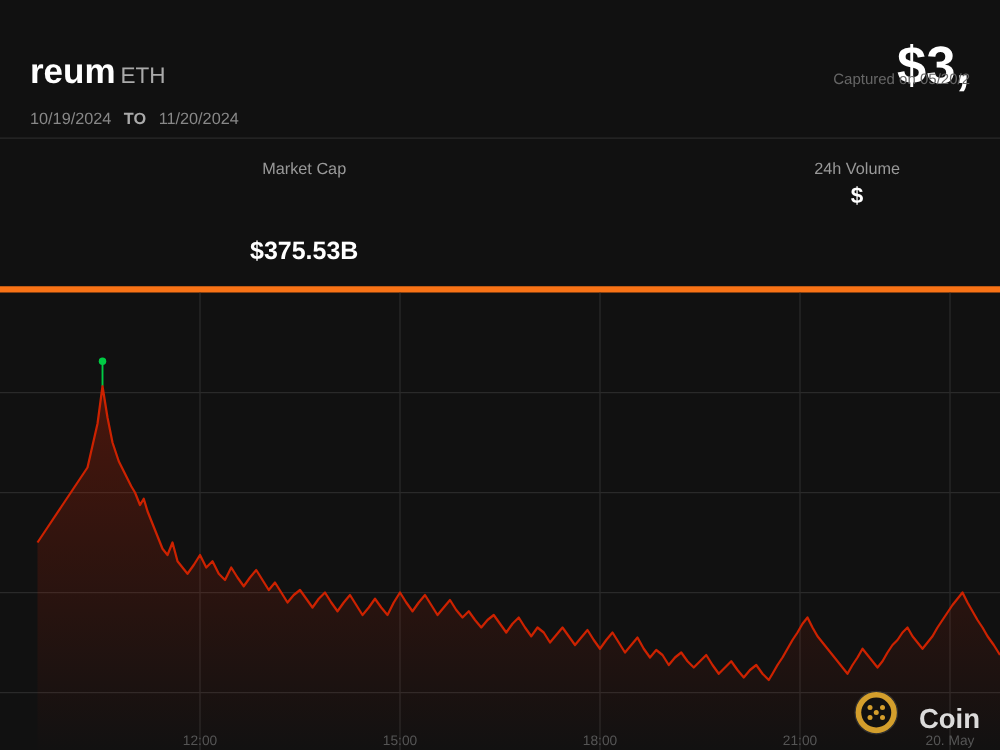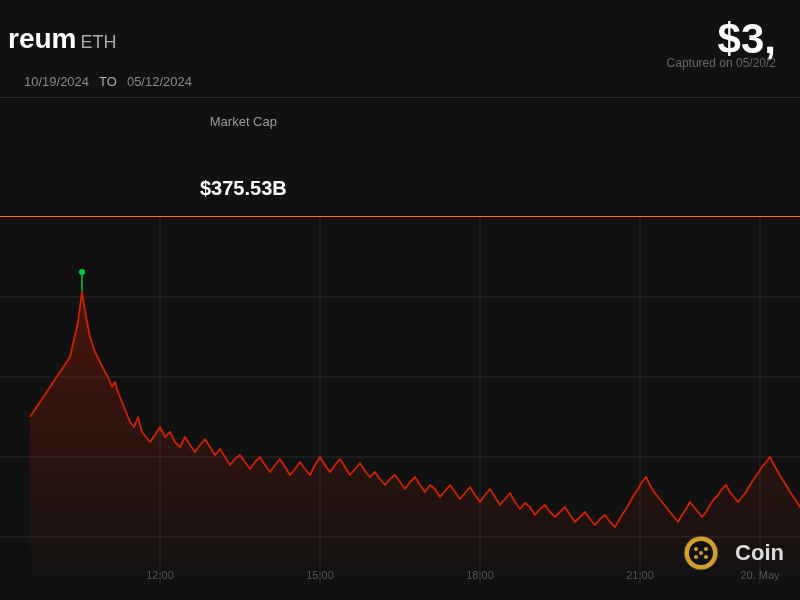--- a/index.html
+++ b/index.html
@@ -9,23 +9,24 @@
       background: #111111;
       color: #ffffff;
       font-family: -apple-system, BlinkMacSystemFont, 'Segoe UI', sans-serif;
       overflow: hidden;
       position: relative;
     }
 
     .header {
       display: flex;
       justify-content: space-between;
-      align-items: center;
-      padding: 18px 24px 10px 8px;
+      align-items: flex-end;
+      padding: 18px 24px 10px 24px;
       position: relative;
+      margin-top: 13px;
     }
 
     .header-left {
       display: flex;
       align-items: center;
       gap: 10px;
     }
 
     .coin-name {
       font-size: 28px;
@@ -51,21 +52,21 @@
       display: flex;
       align-items: center;
       gap: 10px;
       padding: 4px 24px 8px 24px;
       font-size: 13px;
       color: #888888;
     }
 
     .date-to {
       color: #aaaaaa;
-      font-weight: 400;
+      font-weight: 700;
     }
 
     .captured-label {
       position: absolute;
       right: 24px;
       top: 56px;
       font-size: 12px;
       color: #666666;
       margin-left: 12px;
     }
@@ -73,21 +74,21 @@
     .divider {
       width: 100%;
       height: 1px;
       background: #2a2a2a;
     }
 
     .stats-bar {
       display: flex;
       justify-content: space-between;
       padding: 16px 80px 16px 200px;
-      border-bottom: 1px solid #f97316;
+      border-bottom: 5px solid #f97316;
     }
 
     .stat-item {
       text-align: center;
     }
 
     .stat-label {
       font-size: 13px;
       color: #999999;
       margin-bottom: 4px;
@@ -116,21 +117,21 @@
     .chart-svg {
       width: 100%;
       height: 100%;
     }
 
     .watermark {
       position: absolute;
       bottom: 16px;
       right: 16px;
       display: flex;
-      align-items: center;
+      align-items: flex-end;
       gap: 16px;
       opacity: 0.85;
     }
 
     .watermark-text {
       font-size: 22px;
       font-weight: 700;
       color: #ffffff;
     }
 
@@ -147,30 +148,34 @@
     <div>
       <span class="coin-name">reum</span><span class="coin-ticker">ETH</span>
     </div>
   </div>
   <div class="price-display">$3,</div>
 </div>
 
 <div class="date-range">
   <span>10/19/2024</span>
   <span class="date-to">TO</span>
-  <span>05/12/2024</span>
+  <span>11/20/2024</span>
   <span class="captured-label">Captured on 05/20/2</span>
 </div>
 
 <div class="divider"></div>
 
 <div class="stats-bar">
   <div class="stat-item">
     <div class="stat-label">Market Cap</div>
     <div class="stat-value">$375.53B</div>
+  </div>
+  <div class="stat-item">
+    <div class="stat-label">24h Volume</div>
+    <div class="stat-value-right">$</div>
   </div>
 </div>
 
 <div class="chart-area">
   <svg class="chart-svg" viewBox="0 0 800 370" preserveAspectRatio="none">
 
     <line class="grid-line" x1="0" y1="80" x2="800" y2="80"></line>
     <line class="grid-line" x1="0" y1="160" x2="800" y2="160"></line>
     <line class="grid-line" x1="0" y1="240" x2="800" y2="240"></line>
     <line class="grid-line" x1="0" y1="320" x2="800" y2="320"></line>

